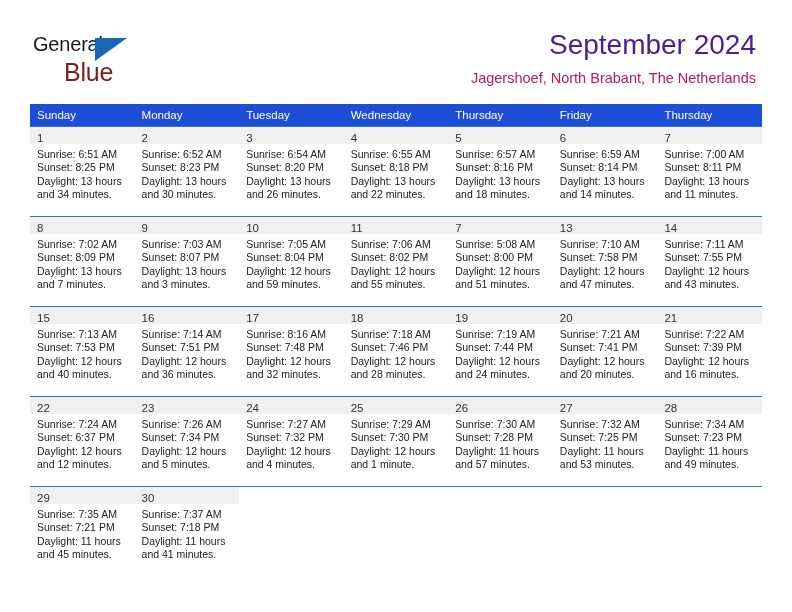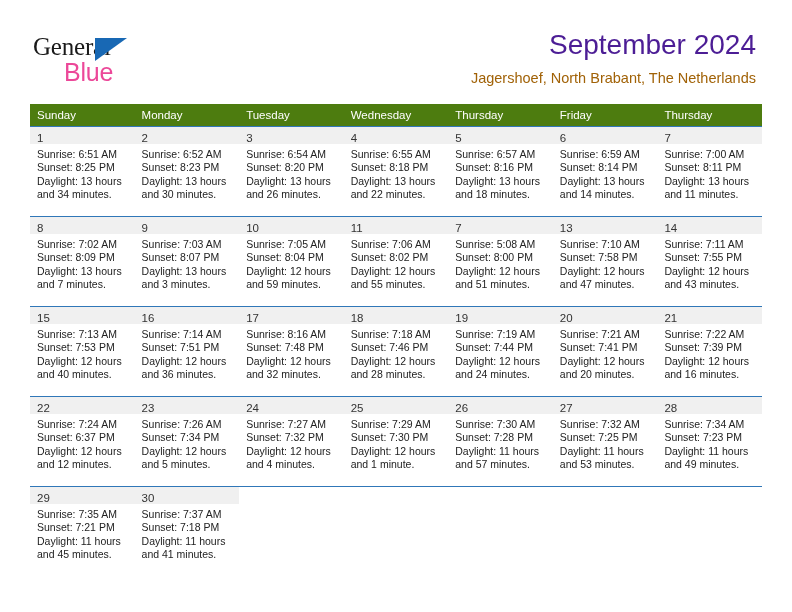--- a/index.html
+++ b/index.html
@@ -31,31 +31,31 @@
   .logo {
     position: absolute;
     left: 33px;
     top: 33px;
     width: 200px;
     height: 58px;
   }
   .logo-general {
     position: absolute;
     left: 0; top: 0;
-    font-size: 25px;
+    font-size: 20px;
     letter-spacing: -0.2px;
     color: #1a1a1a;
-    font-family: Liberation Serif, serif;
+    font-family: Liberation Sans, sans-serif;
   }
   .logo-blue {
     position: absolute;
     left: 31px; top: 25px;
     font-size: 25px;
     letter-spacing: -0.2px;
-    color: #ec4899;
+    color: #7f1d1d;
     font-family: "Liberation Sans", sans-serif;
   }
   .logo-triangle {
     position: absolute;
     left: 62px;
     top: 5px;
     width: 0;
     height: 0;
     border-left: 32px solid #1868b4;
     border-bottom: 23px solid transparent;
@@ -69,42 +69,42 @@
   }
   .month-title {
     font-size: 28px;
     color: #4c1d95;
     font-weight: normal;
     line-height: 34px;
     white-space: nowrap;
   }
   .location-title {
     font-size: 14.5px;
-    color: #a16207;
+    color: #be185d;
     line-height: 20px;
     margin-top: 6px;
     white-space: nowrap;
   }
 
   
   .calendar {
     position: absolute;
     left: 30px;
     top: 104px;
     width: 732px;
   }
   table.cal {
     border-collapse: collapse;
     table-layout: fixed;
     width: 732px;
   }
   table.cal col { width: 104.57px; }
 
   thead th {
-    background: #4d7c0f;
+    background: #1d4ed8;
     color: #ffffff;
     font-size: 11.5px;
     font-weight: normal;
     text-align: left;
     padding: 5px 0 5px 7px;
     height: 11px;
     border: 0;
   }
 
   tr.week-row > td {

